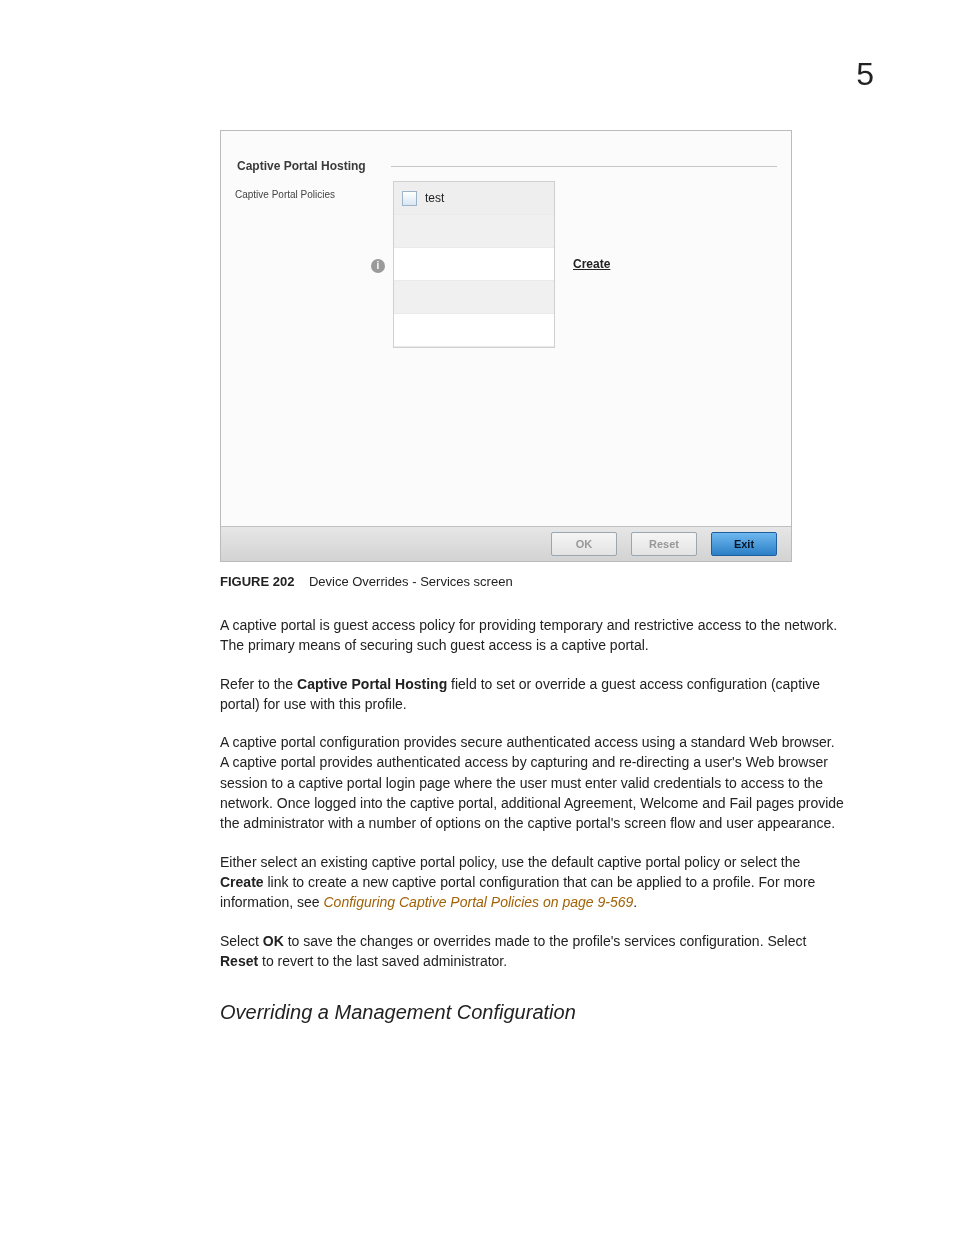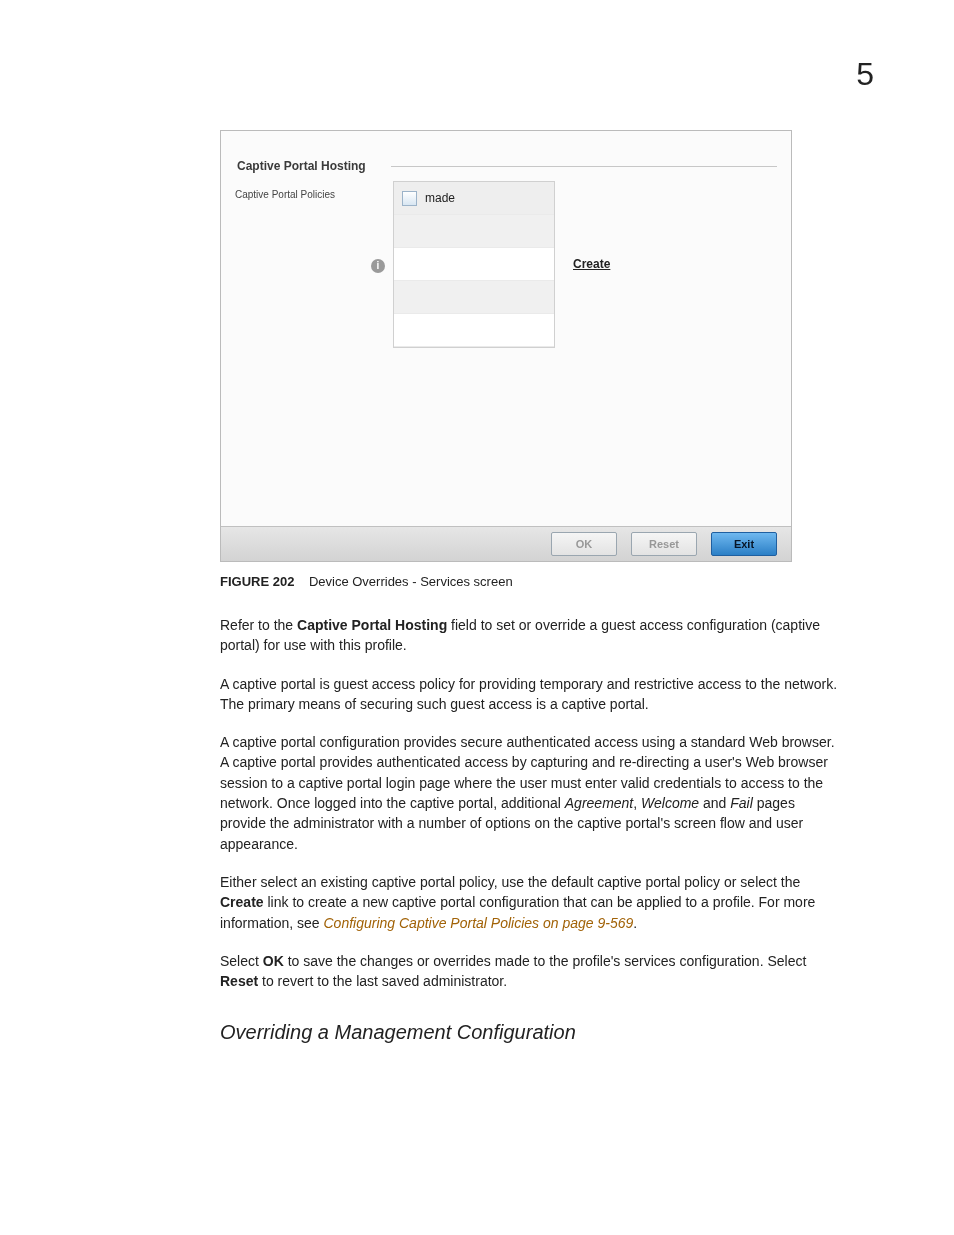--- a/index.html
+++ b/index.html
@@ -159,21 +159,21 @@
     font-family: Arial, Helvetica, sans-serif;
     text-align: center;
   }
   .body {
     font-size: 14px;
     line-height: 1.45;
     margin: 0 0 18px 0;
     max-width: 660px;
   }
   .body .bold { font-weight: bold; }
-  .body .italic { font-style: italic; }
+  .body .italic { }
   .link {
     color: #a16207;
     font-style: italic;
     cursor: pointer;
   }
   .subheading {
     font-size: 20px;
     font-style: italic;
     font-family: Arial, Helvetica, sans-serif;
     margin: 30px 0 14px 0;
@@ -192,21 +192,21 @@
 
   <div class="figure-box">
     <div class="group-legend">Captive Portal Hosting</div>
     <div class="group-line"></div>
     <div class="field-label">Captive Portal Policies</div>
     <div class="info-icon">i</div>
 
     <div class="listbox">
       <div class="row">
         <span class="chk"></span>
-        <span>made</span>
+        <span>test</span>
       </div>
       <div class="row"></div>
       <div class="row"></div>
       <div class="row"></div>
       <div class="row"></div>
     </div>
 
     <div class="create-link">Create</div>
 
     <div class="btn-bar">
@@ -215,26 +215,26 @@
       <div class="btn primary">Exit</div>
     </div>
   </div>
 
   <div class="figcap-line">
     <span class="figlabel">FIGURE 202</span>
     <span>&nbsp;&nbsp;</span>
     <span>Device Overrides - Services screen</span>
   </div>
 
+  <p class="body">A captive portal is guest access policy for providing temporary and restrictive access to the network. The primary means of securing such guest access is a captive portal.</p>
+
   <p class="body">
     <span>Refer to the </span><span class="bold">Captive Portal Hosting</span><span> field to set or override a guest access configuration (captive portal) for use with this profile.</span>
   </p>
 
-  <p class="body">A captive portal is guest access policy for providing temporary and restrictive access to the network. The primary means of securing such guest access is a captive portal.</p>
-
   <p class="body">
     <span>A captive portal configuration provides secure authenticated access using a standard Web browser. A captive portal provides authenticated access by capturing and re-directing a user's Web browser session to a captive portal login page where the user must enter valid credentials to access to the network. Once logged into the captive portal, additional </span><span class="italic">Agreement</span><span>, </span><span class="italic">Welcome</span><span> and </span><span class="italic">Fail</span><span> pages provide the administrator with a number of options on the captive portal's screen flow and user appearance.</span>
   </p>
 
   <p class="body">
     <span>Either select an existing captive portal policy, use the default captive portal policy or select the </span><span class="bold">Create</span><span> link to create a new captive portal configuration that can be applied to a profile. For more information, see </span><span class="link">Configuring Captive Portal Policies on page 9-569</span><span>.</span>
   </p>
 
   <p class="body">
     <span>Select </span><span class="bold">OK</span><span> to save the changes or overrides made to the profile's services configuration. Select </span><span class="bold">Reset</span><span> to revert to the last saved administrator.</span>

